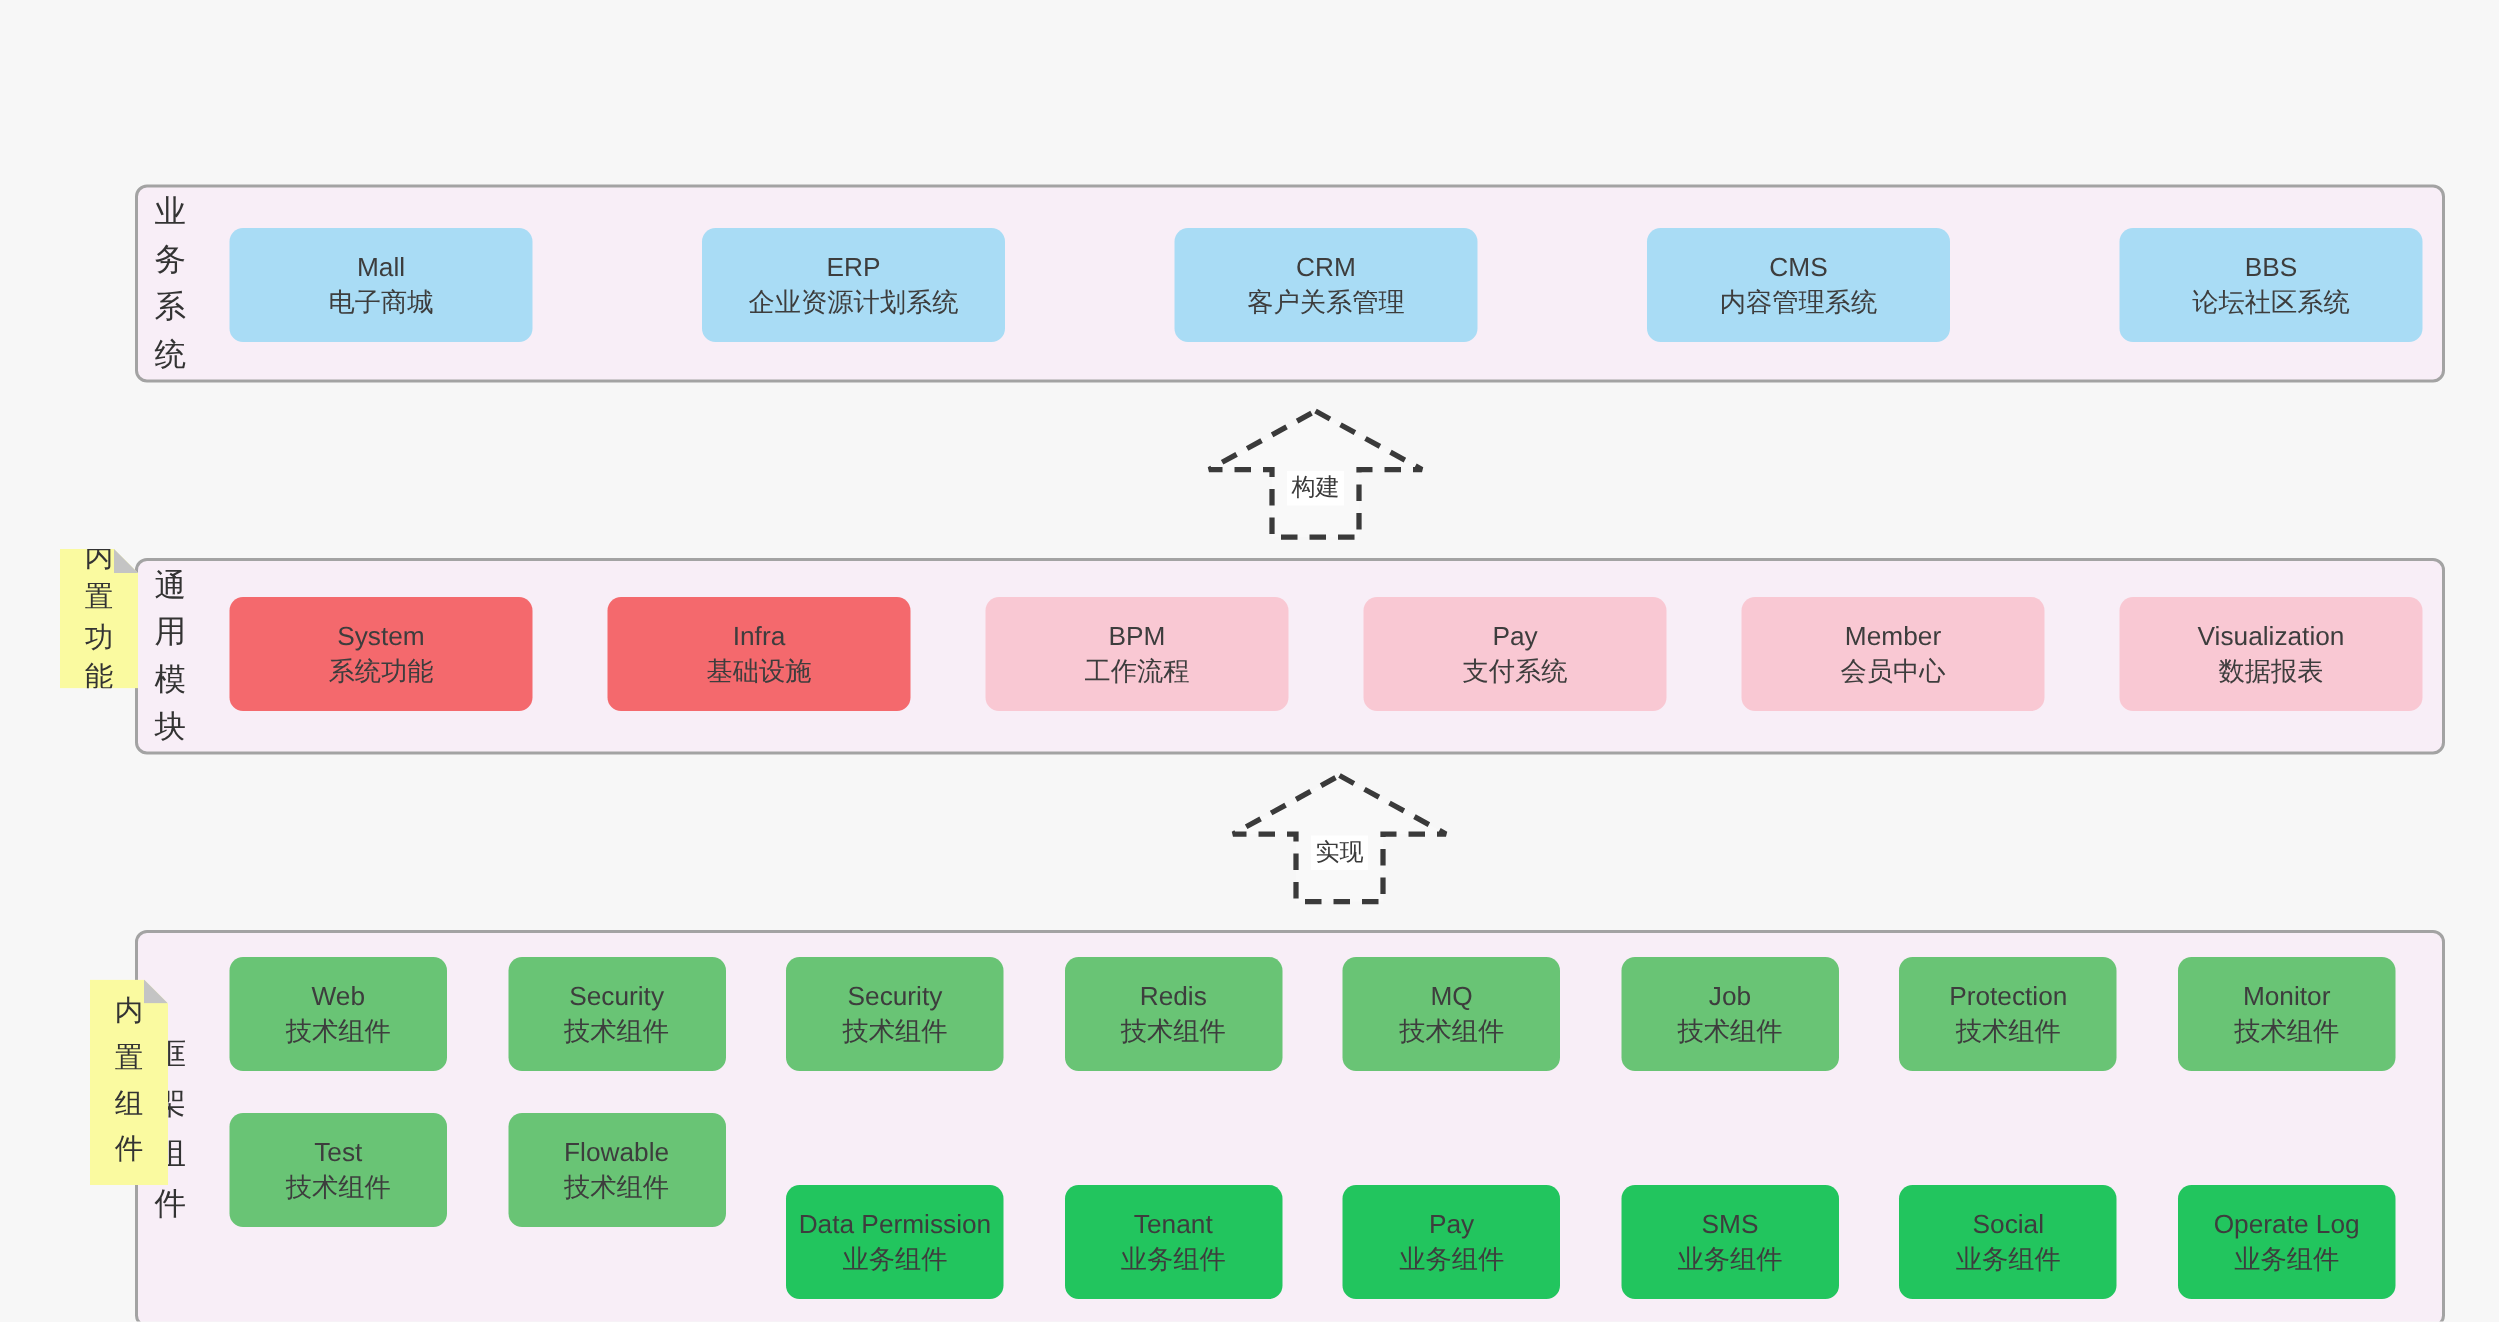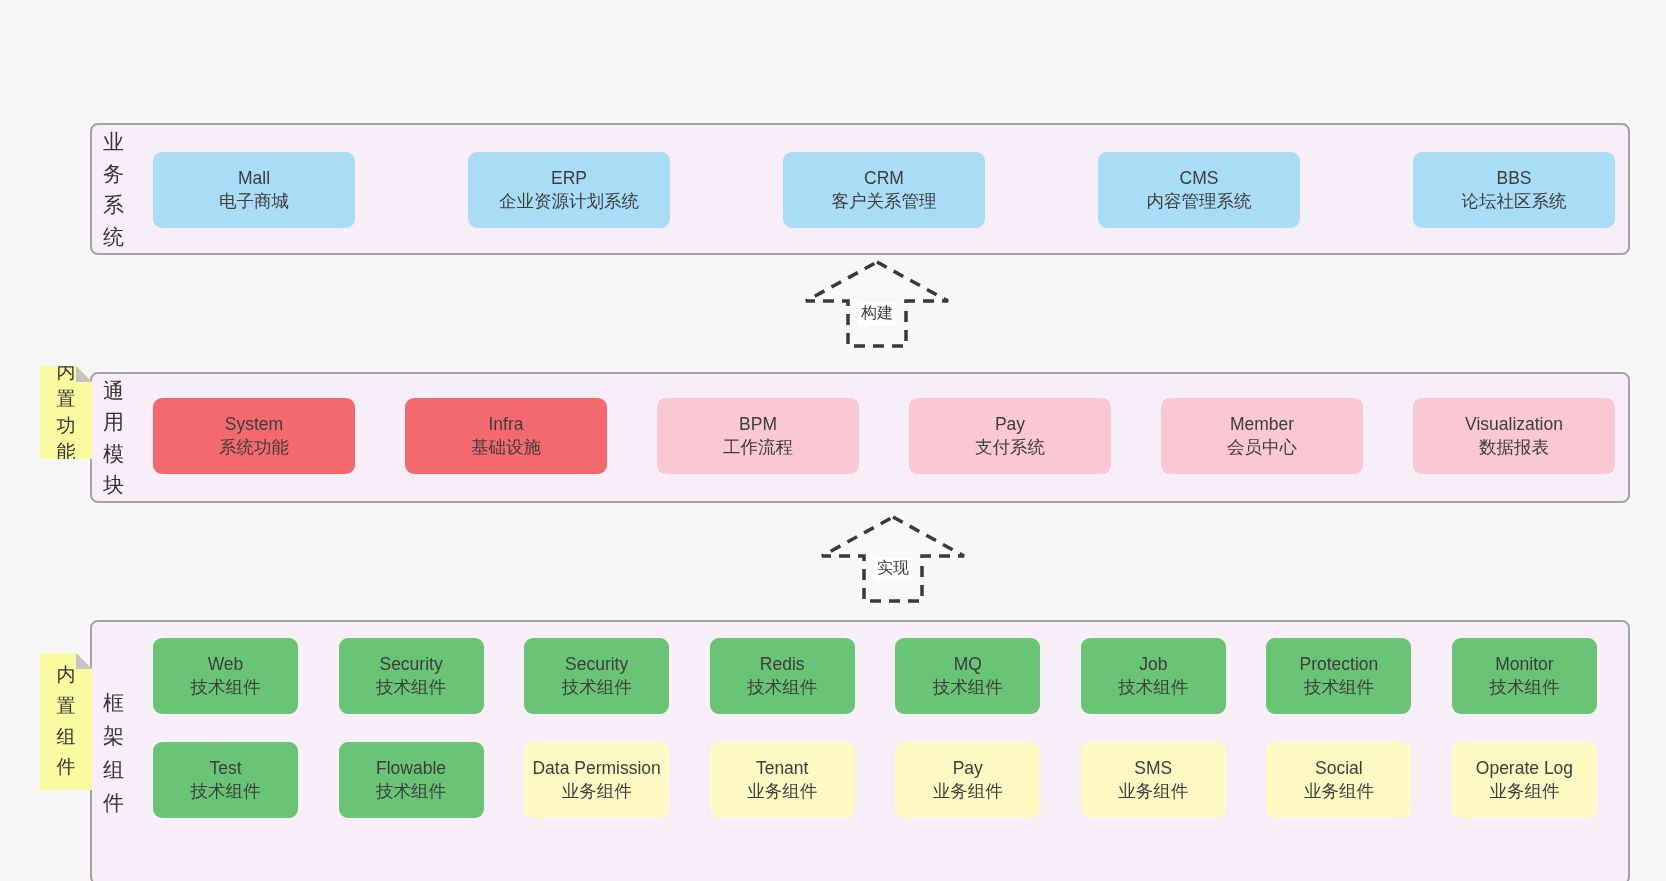--- a/index.html
+++ b/index.html
@@ -44,46 +44,46 @@
     display:flex;flex-direction:column;align-items:center;justify-content:center;
     text-align:center;line-height:1.32;font-size:17.5px;
   }
   .box .t,.box .s{white-space:normal;}
   .box-lg{width:202px;}
   .box-sm{width:145px;}
   .blue{background:#a9dcf5;}
   .red{background:#f4696d;}
   .pink{background:#f9c8d3;}
   .g1{background:#69c475;}
-  .g2{background:#fef9c3;}
+  .g2{background:#22c55e;margin-top:48px;}
 
   
   .sticky{position:absolute;left:40px;width:52px;z-index:3;}
   .sticky-body{
     position:absolute;inset:0;background:#fafaa0;
     clip-path:polygon(0 0, calc(100% - 16px) 0, 100% 16px, 100% 100%, 0 100%);
     display:flex;align-items:center;justify-content:center;
   }
   .sticky-fold{
     position:absolute;top:0;right:0;width:16px;height:16px;
     background:#c4c4c4;
     clip-path:polygon(0 0, 100% 100%, 0 100%);
     z-index:4;
   }
   #sticky-features{top:366px;height:93px;}
-  #sticky-components{top:653px;height:137px;}
+  #sticky-components{top:653px;height:137px;margin-left:20px;}
   .sticky .vtext{
     width:1em;font-size:19px;line-height:1.42;
     word-break:break-all;text-align:center;color:#333;
   }
   #sticky-components .vtext{line-height:1.62;}
 
   
   .up-arrow{position:absolute;width:150px;height:92px;z-index:2;}
-  #arrow-build{left:802px;top:258px;}
+  #arrow-build{left:802px;top:270px;}
   #arrow-implement{left:818px;top:513px;}
   .up-arrow svg{position:absolute;inset:0;}
   .arrow-label{
     position:absolute;left:50%;top:44px;transform:translateX(-50%);
     background:#ffffff;padding:1px 3px;
     font-size:16px;color:#3a3a3a;white-space:nowrap;
   }
 </style>
 </head>
 <body>

